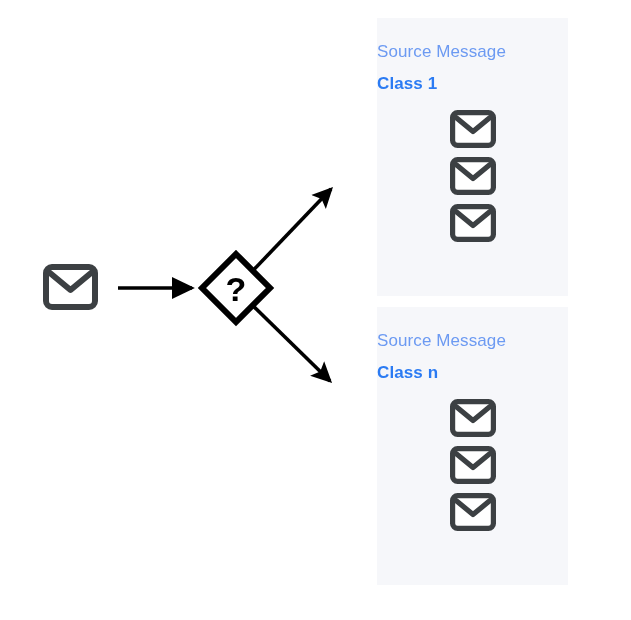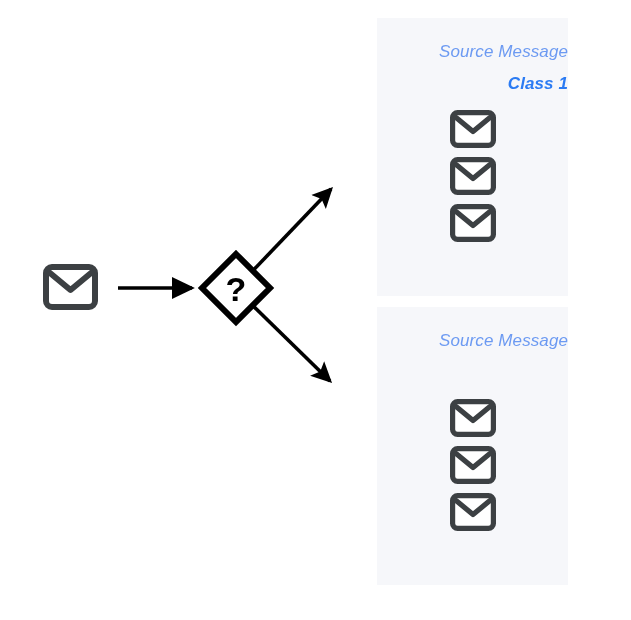--- a/index.html
+++ b/index.html
@@ -26,23 +26,22 @@
     background: #F6F7FA;
     box-sizing: border-box;
   }
   #panel-class-1 { top: 18px;  height: 278px; }
   #panel-class-n { top: 307px; height: 278px; }
 
   .panel-heading {
     position: absolute;
     left: 0;
     width: 100%;
-    text-align: right;
+    text-align: left;
     line-height: 1.15;
-    font-style: italic;
   }
   .panel-heading-line1 {
     display: block;
     font-size: 17px;
     font-weight: 400;
     color: #6C9AF2;
     letter-spacing: 0.1px;
   }
   .panel-heading-line2 {
     display: block;
@@ -152,20 +151,21 @@
       <svg class="envelope-small" viewBox="0 0 46 38">
         <rect x="2.6" y="2.6" width="40.8" height="32.8" rx="5" ry="5" fill="#ffffff" stroke="#3C4043" stroke-width="5.2"></rect>
         <path d="M 6 7.5 L 23 21.5 L 40 7.5" fill="none" stroke="#3C4043" stroke-width="5.2" stroke-linecap="round" stroke-linejoin="round"></path>
       </svg>
     </div>
   </div>
 
   <div id="panel-class-n" class="class-panel">
     <div class="panel-heading">
       <span class="panel-heading-line1">Source Message</span>
+      <span class="panel-heading-line2">Class n</span>
     </div>
     <div class="envelope-stack">
       <svg class="envelope-small" viewBox="0 0 46 38">
         <rect x="2.6" y="2.6" width="40.8" height="32.8" rx="5" ry="5" fill="#ffffff" stroke="#3C4043" stroke-width="5.2"></rect>
         <path d="M 6 7.5 L 23 21.5 L 40 7.5" fill="none" stroke="#3C4043" stroke-width="5.2" stroke-linecap="round" stroke-linejoin="round"></path>
       </svg>
       <svg class="envelope-small" viewBox="0 0 46 38">
         <rect x="2.6" y="2.6" width="40.8" height="32.8" rx="5" ry="5" fill="#ffffff" stroke="#3C4043" stroke-width="5.2"></rect>
         <path d="M 6 7.5 L 23 21.5 L 40 7.5" fill="none" stroke="#3C4043" stroke-width="5.2" stroke-linecap="round" stroke-linejoin="round"></path>
       </svg>

